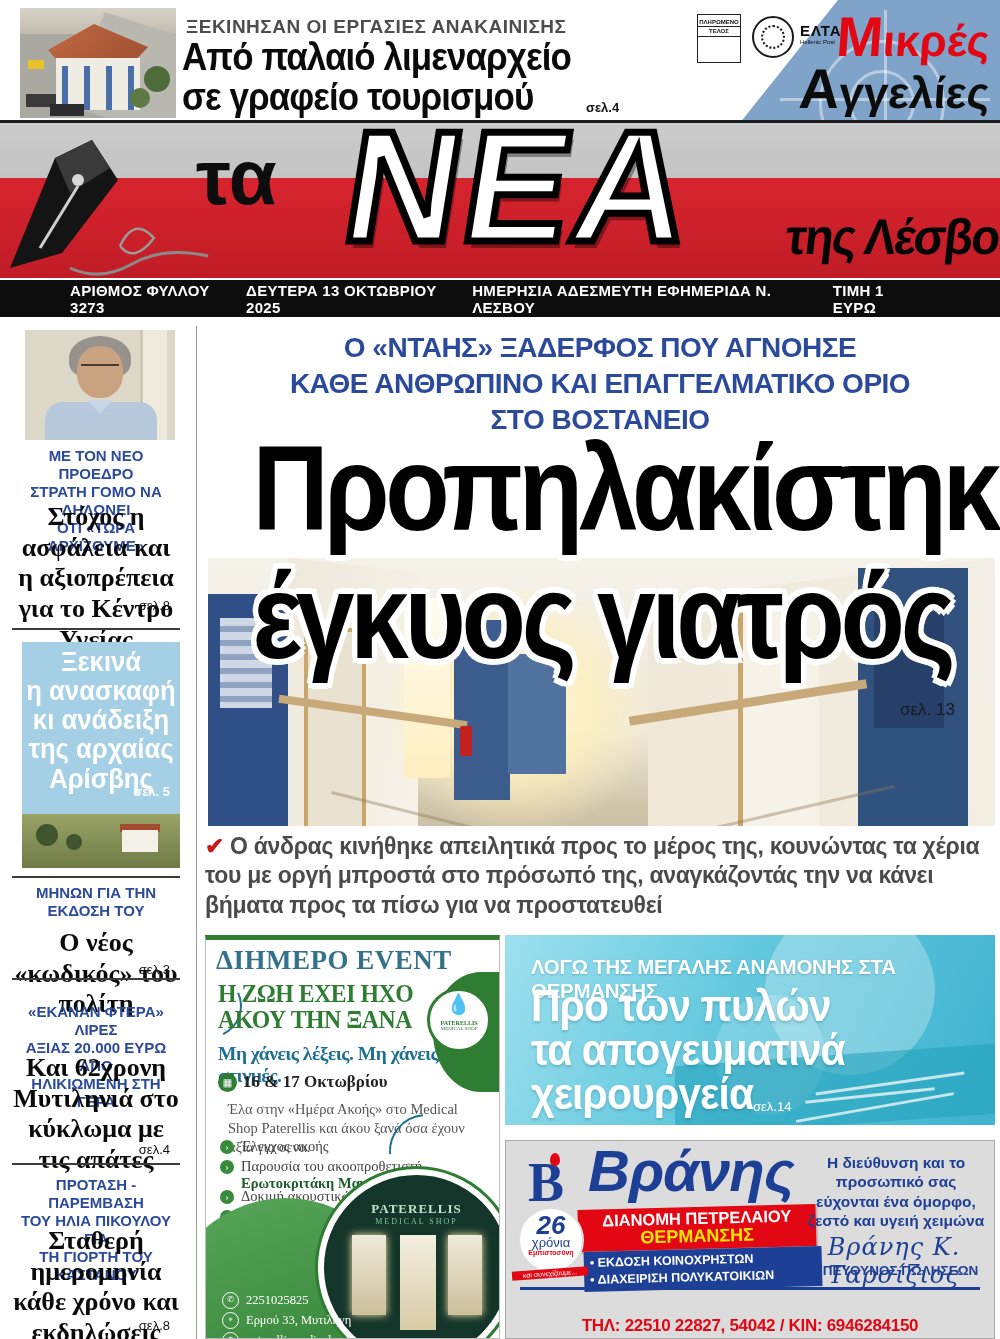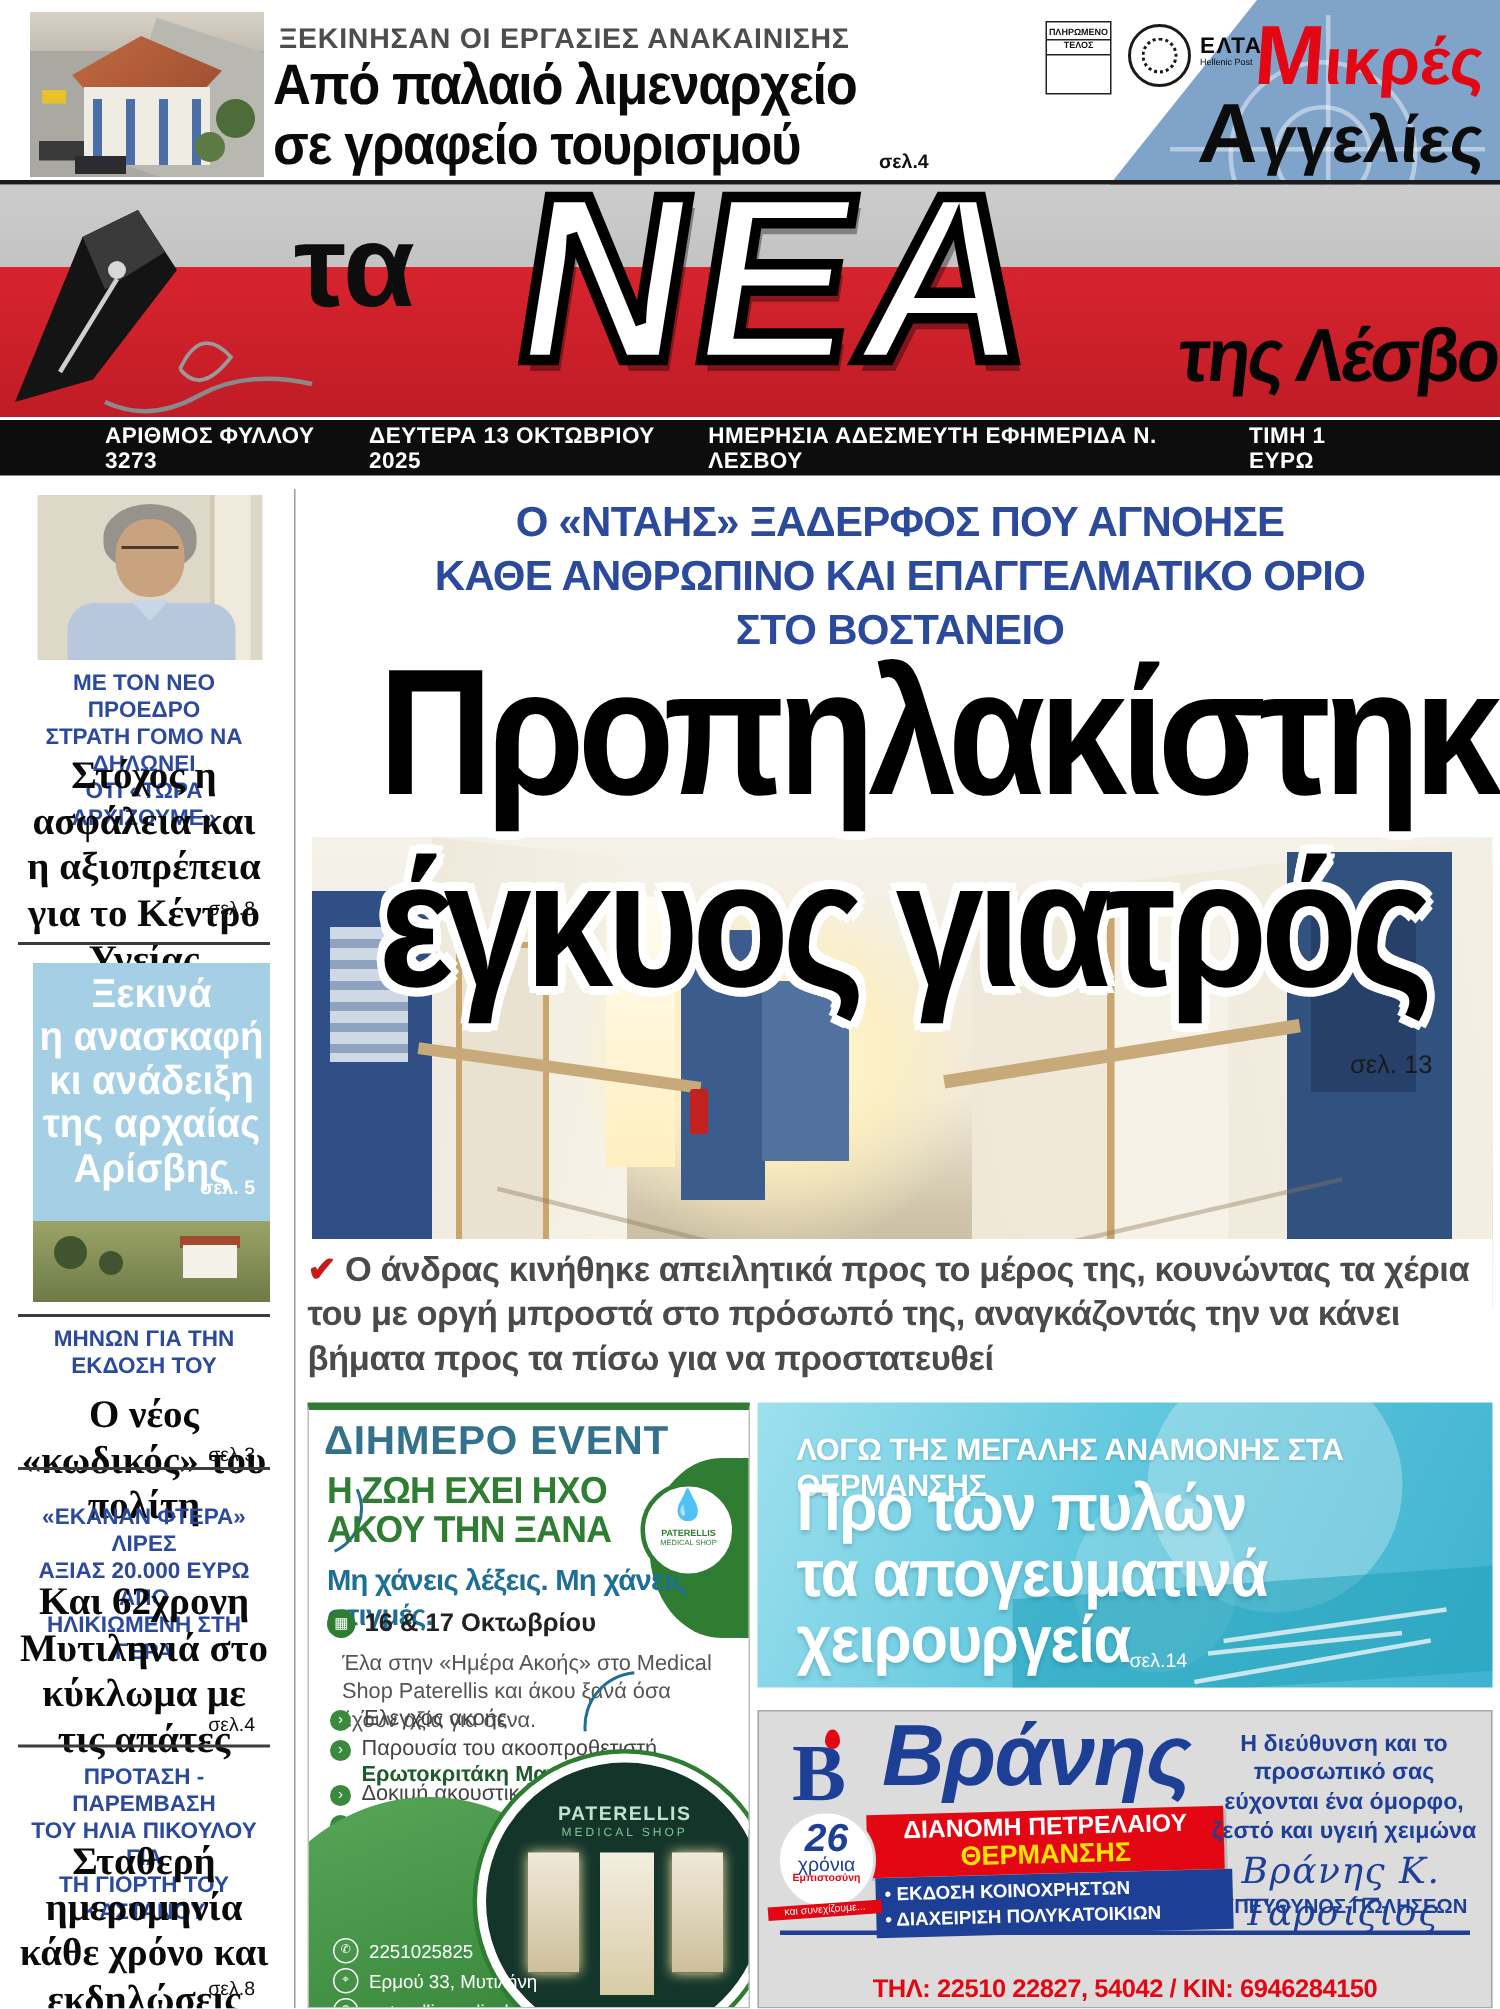--- a/index.html
+++ b/index.html
@@ -133,21 +133,21 @@
        text-shadow:-6px 0 0 #fff,6px 0 0 #fff,0 -6px 0 #fff,0 6px 0 #fff,-5px -5px 0 #fff,5px 5px 0 #fff,-5px 5px 0 #fff,5px -5px 0 #fff;}
   #main-h1{top:428px;transform:scaleX(.88);}
   #main-h2{top:556px;transform:scaleX(.88);}
   #main-pageref{left:900px;top:700px;font-size:17px;color:#1a1a1a;z-index:5;}
   #deck{left:205px;top:826px;width:790px;background:#fff;z-index:5;padding:6px 0 4px 0;}
   #deck-text{width:786px;font-size:23px;font-weight:bold;color:#4a4a4a;line-height:1.28;letter-spacing:-.3px;}
   #deck-check{color:#c81a1a;margin-right:6px;}
 
   
   #event-ad{left:205px;top:935px;width:295px;height:404px;background:#fff;border:1px solid #bdbdbd;
-            border-top:5px solid #2e7d32;box-sizing:border-box;overflow:hidden;}
+            border-top:5px solid #2e7d32;box-sizing:border-box;overflow:hidden;font-family:Liberation Serif, serif;}
   #ev-title{position:absolute;left:10px;top:5px;font-size:27px;font-weight:bold;color:#34718a;letter-spacing:.5px;}
   #ev-blob{position:absolute;right:-14px;top:32px;width:80px;height:120px;background:#2e7d32;border-radius:60% 0 0 60%/50% 0 0 50%;}
   #ev-arc1{position:absolute;left:-28px;top:34px;width:60px;height:60px;border:2px solid #1f6f93;border-radius:50%;
            border-color:transparent #1f6f93 transparent transparent;transform:rotate(20deg);}
   #ev-logo{position:absolute;right:8px;top:48px;width:58px;height:58px;border-radius:50%;background:#fff;
            border:3px solid #2e7d32;text-align:center;z-index:2;}
   #ev-logo .drop{font-size:20px;color:#2a9db0;line-height:26px;}
   #ev-logo .lg1{font-size:6px;font-weight:bold;color:#2e7d32;margin-top:3px;}
   #ev-logo .lg2{font-size:5px;color:#2e7d32;}
   .ev-headline{position:absolute;left:12px;width:210px;font-size:25px;font-weight:bold;color:#2e7d32;

